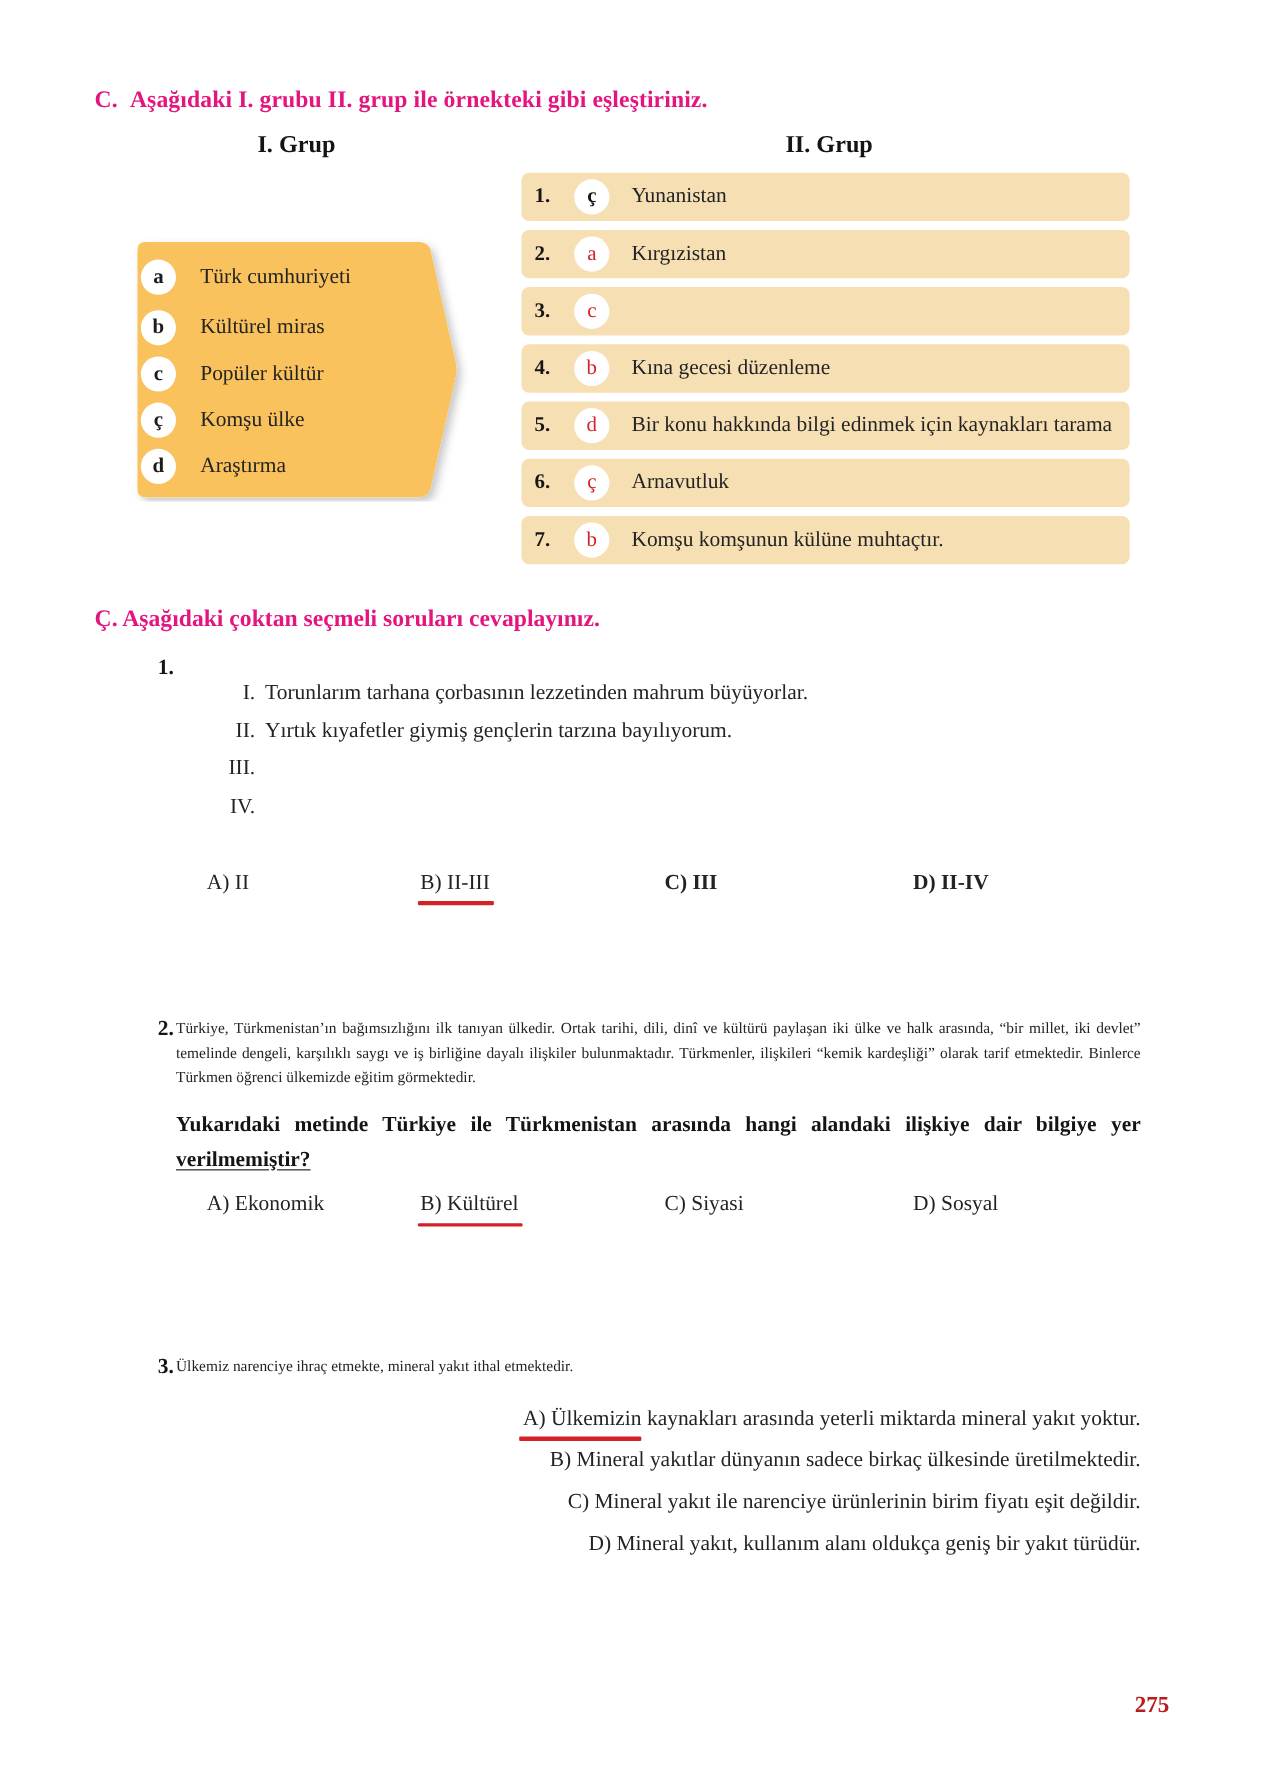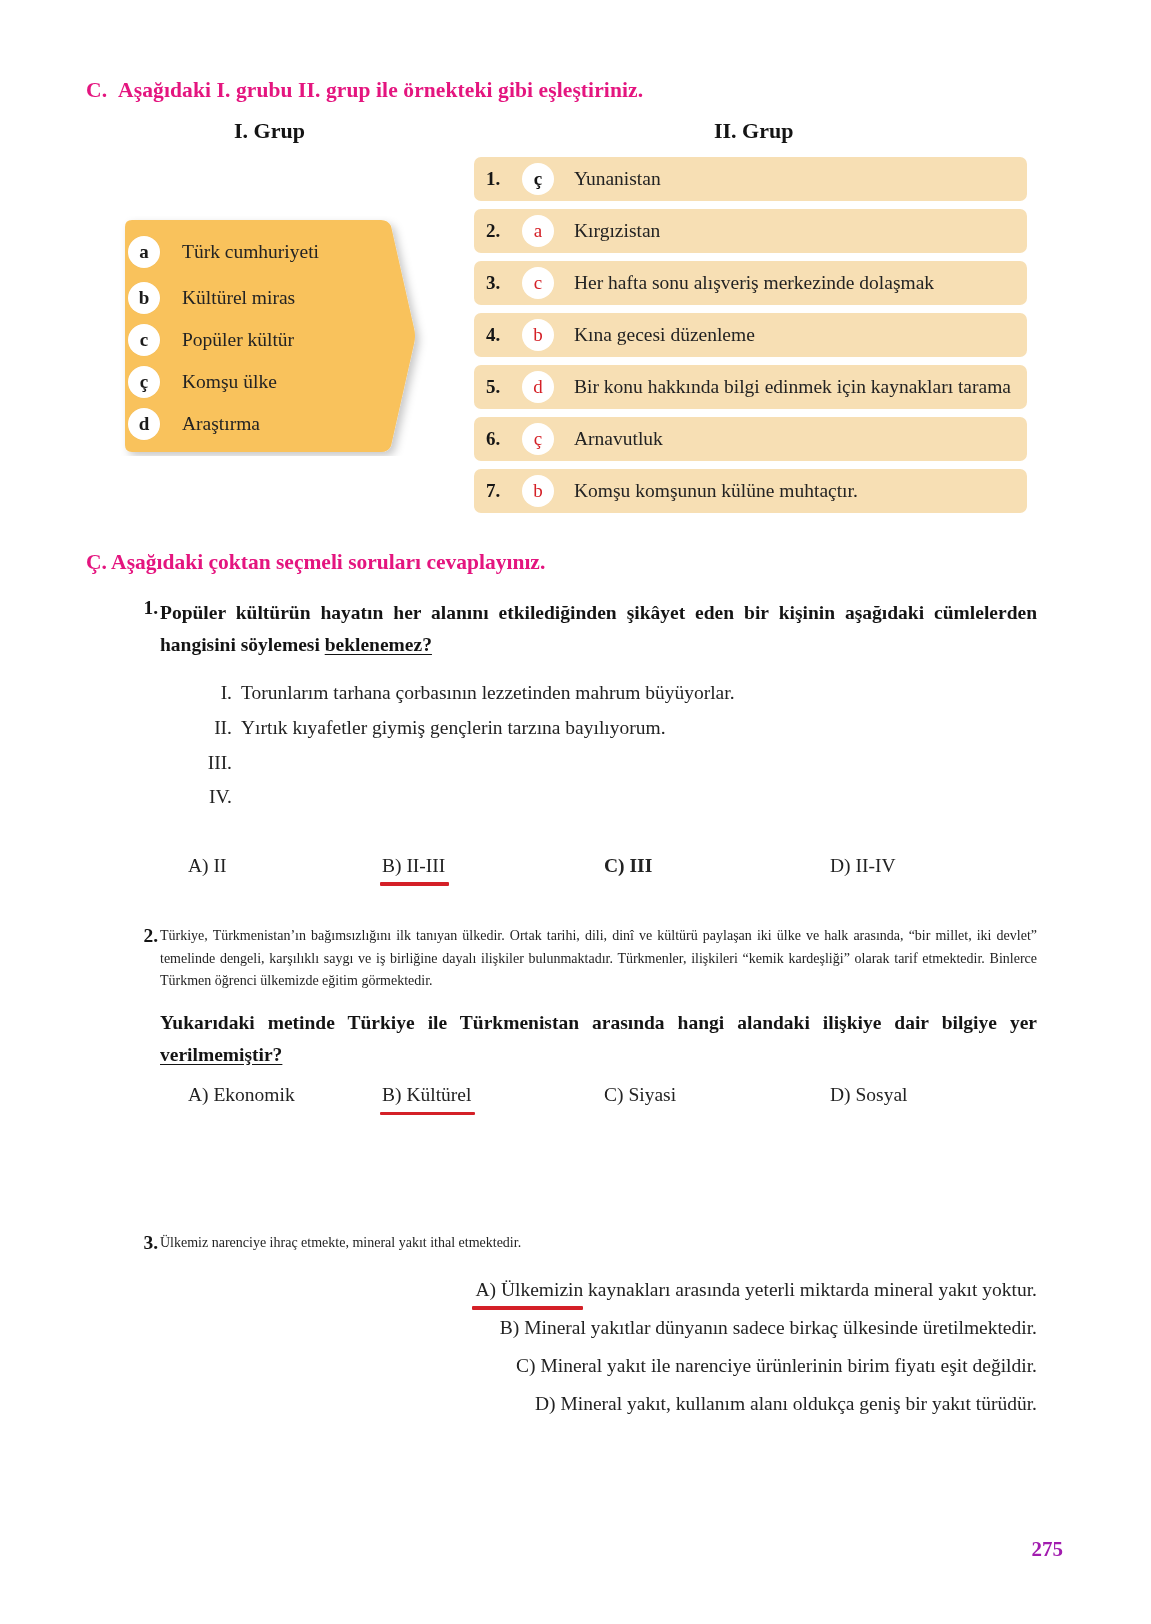--- a/index.html
+++ b/index.html
@@ -262,21 +262,21 @@
     border-radius: 1px;
   }
 
   
   .page-number {
     position: absolute;
     right: 88px;
     bottom: 62px;
     font-size: 21px;
     font-weight: bold;
-    color: #a21caf;
+    color: #b91c1c;
   }
 </style>
 </head>
 <body>
 
 <div class="page">
 
   <div class="sec-c-heading">
     <span class="lbl">C.</span><span>Aşağıdaki I. grubu II. grup ile örnekteki gibi eşleştiriniz.</span>
   </div>
@@ -324,21 +324,20 @@
       <span class="right-text">Yunanistan</span>
     </div>
     <div class="right-row">
       <span class="right-num">2.</span>
       <span class="right-badge answer">a</span>
       <span class="right-text">Kırgızistan</span>
     </div>
     <div class="right-row">
       <span class="right-num">3.</span>
       <span class="right-badge answer">c</span>
-      <span class="right-text">Her hafta sonu alışveriş merkezinde dolaşmak</span>
     </div>
     <div class="right-row">
       <span class="right-num">4.</span>
       <span class="right-badge answer">b</span>
       <span class="right-text">Kına gecesi düzenleme</span>
     </div>
     <div class="right-row">
       <span class="right-num">5.</span>
       <span class="right-badge answer">d</span>
       <span class="right-text">Bir konu hakkında bilgi edinmek için kaynakları tarama</span>
@@ -356,42 +355,41 @@
   </div>
 
   <div class="sec-cc-heading">
     <span>Ç.</span>
     <span>Aşağıdaki çoktan seçmeli soruları cevaplayınız.</span>
   </div>
 
   <div class="question" style="top:597px;">
     <div class="q-num">1.</div>
     <div class="q-body">
-      <div class="q-stem"><span>Popüler kültürün hayatın her alanını etkilediğinden şikâyet eden bir kişinin aşağıdaki cümlelerden hangisini söylemesi </span><span class="u">beklenemez?</span></div>
       <div class="roman-list">
         <div class="roman-line">
           <span class="roman-key">I.</span>
           <span>Torunlarım tarhana çorbasının lezzetinden mahrum büyüyorlar.</span>
         </div>
         <div class="roman-line">
           <span class="roman-key">II.</span>
           <span>Yırtık kıyafetler giymiş gençlerin tarzına bayılıyorum.</span>
         </div>
         <div class="roman-line">
           <span class="roman-key">III.</span>
         </div>
         <div class="roman-line">
           <span class="roman-key">IV.</span>
         </div>
       </div>
       <div class="options-row">
         <span class="option" style="left:28px;">A) II</span>
         <span class="option marked" style="left:222px;">B) II-III</span>
         <span class="option" style="left:444px;font-weight:bold;">C) III</span>
-        <span class="option" style="left:670px;">D) II-IV</span>
+        <span class="option" style="left:670px;font-weight:bold;">D) II-IV</span>
       </div>
     </div>
   </div>
 
   <div class="question" style="top:925px;">
     <div class="q-num">2.</div>
     <div class="q-body">
       <div class="q-para">Türkiye, Türkmenistan’ın bağımsızlığını ilk tanıyan ülkedir. Ortak tarihi, dili, dinî ve kültürü paylaşan iki ülke ve halk arasında, “bir millet, iki devlet” temelinde dengeli, karşılıklı saygı ve iş birliğine dayalı ilişkiler bulunmaktadır. Türkmenler, ilişkileri “kemik kardeşliği” olarak tarif etmektedir. Binlerce Türkmen öğrenci ülkemizde eğitim görmektedir.</div>
       <div class="q-lead"><span>Yukarıdaki metinde Türkiye ile Türkmenistan arasında hangi alandaki ilişkiye dair bilgiye yer </span><span class="u">verilmemiştir?</span></div>
       <div class="options-row" style="margin-top:14px;">

